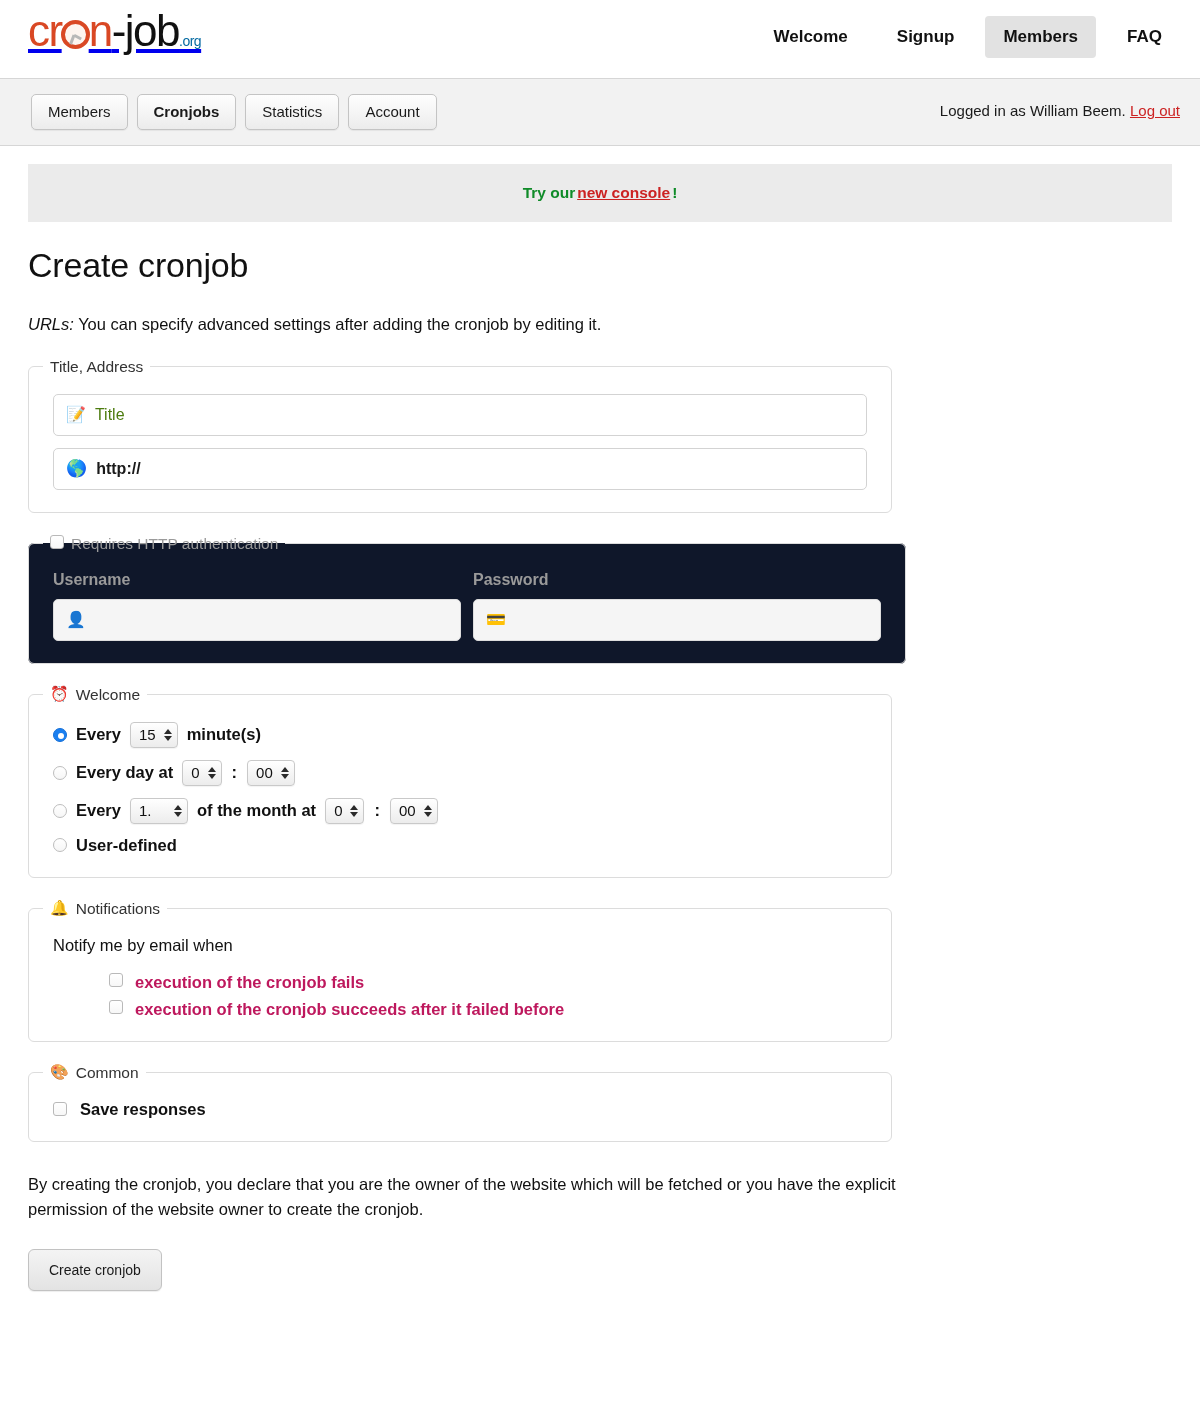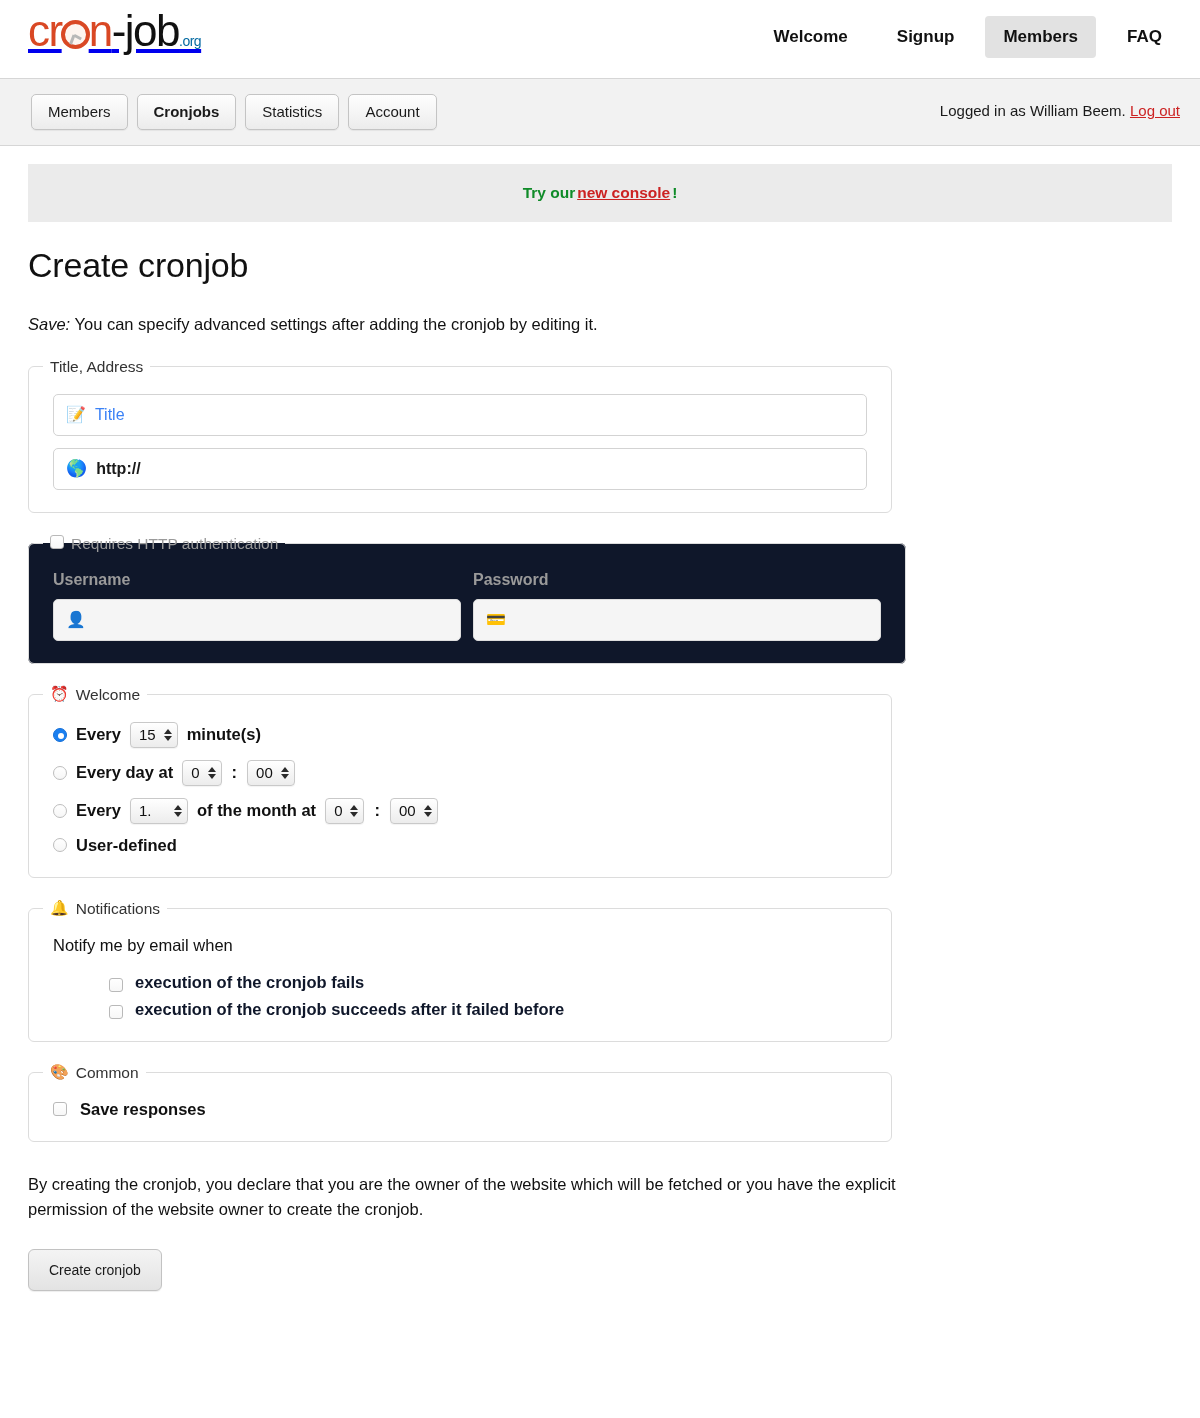--- a/index.html
+++ b/index.html
@@ -170,21 +170,21 @@
     gap: 9px;
     height: 42px;
     border: 1px solid #d3d3d3;
     border-radius: 5px;
     background: #fff;
     padding: 0 12px;
     margin-bottom: 12px;
     font-size: 16px;
   }
   .txt-input:last-child { margin-bottom: 0; }
-  .txt-input .ph { color: #3b82f6; }
+  .txt-input .ph { color: #4d7c0f; }
   .txt-input .val { color: #1a1a1a; font-weight: bold; }
 
   
   fieldset.disabled { background: #0f172a; }
   fieldset.disabled > legend { color: #9a9a9a; }
   fieldset.disabled .auth-grid {
     display: flex;
     gap: 12px;
   }
   .auth-col { width: 408px; }
@@ -293,26 +293,26 @@
 
   
   .notify-head {
     font-size: 16.5px;
     color: #111;
     margin-bottom: 18px;
   }
   .notify-list { margin-left: 56px; }
   .notify-row {
     display: flex;
-    align-items: flex-end;
+    align-items: flex-start;
     gap: 12px;
     margin-bottom: 8px;
     font-size: 16.5px;
     font-weight: bold;
-    color: #0f172a;
+    color: #be185d;
   }
   .notify-row:last-child { margin-bottom: 0; }
 
   .common-row {
     display: flex;
     align-items: center;
     gap: 13px;
     font-size: 16.5px;
     font-weight: bold;
     color: #111;
@@ -382,21 +382,21 @@
 
   <div class="console-banner">
     <span class="cb-green">Try our </span>
       <a class="cb-link" href="#">new console</a>
       <span class="cb-green">!</span>
   </div>
 
   <h1 class="page-title">Create cronjob</h1>
 
 
-  <p class="intro note"><i>Save:</i><span> You can specify advanced settings after adding the cronjob by editing it.</span></p>
+  <p class="intro note"><i>URLs:</i><span> You can specify advanced settings after adding the cronjob by editing it.</span></p>
 
   
   <fieldset class="box">
     <legend>
       <span>Title, Address</span>
     </legend>
     <div class="fs-body">
       <div class="txt-input">
         <span class="ico ico-note">📝</span>
         <span class="ph">Title</span>

